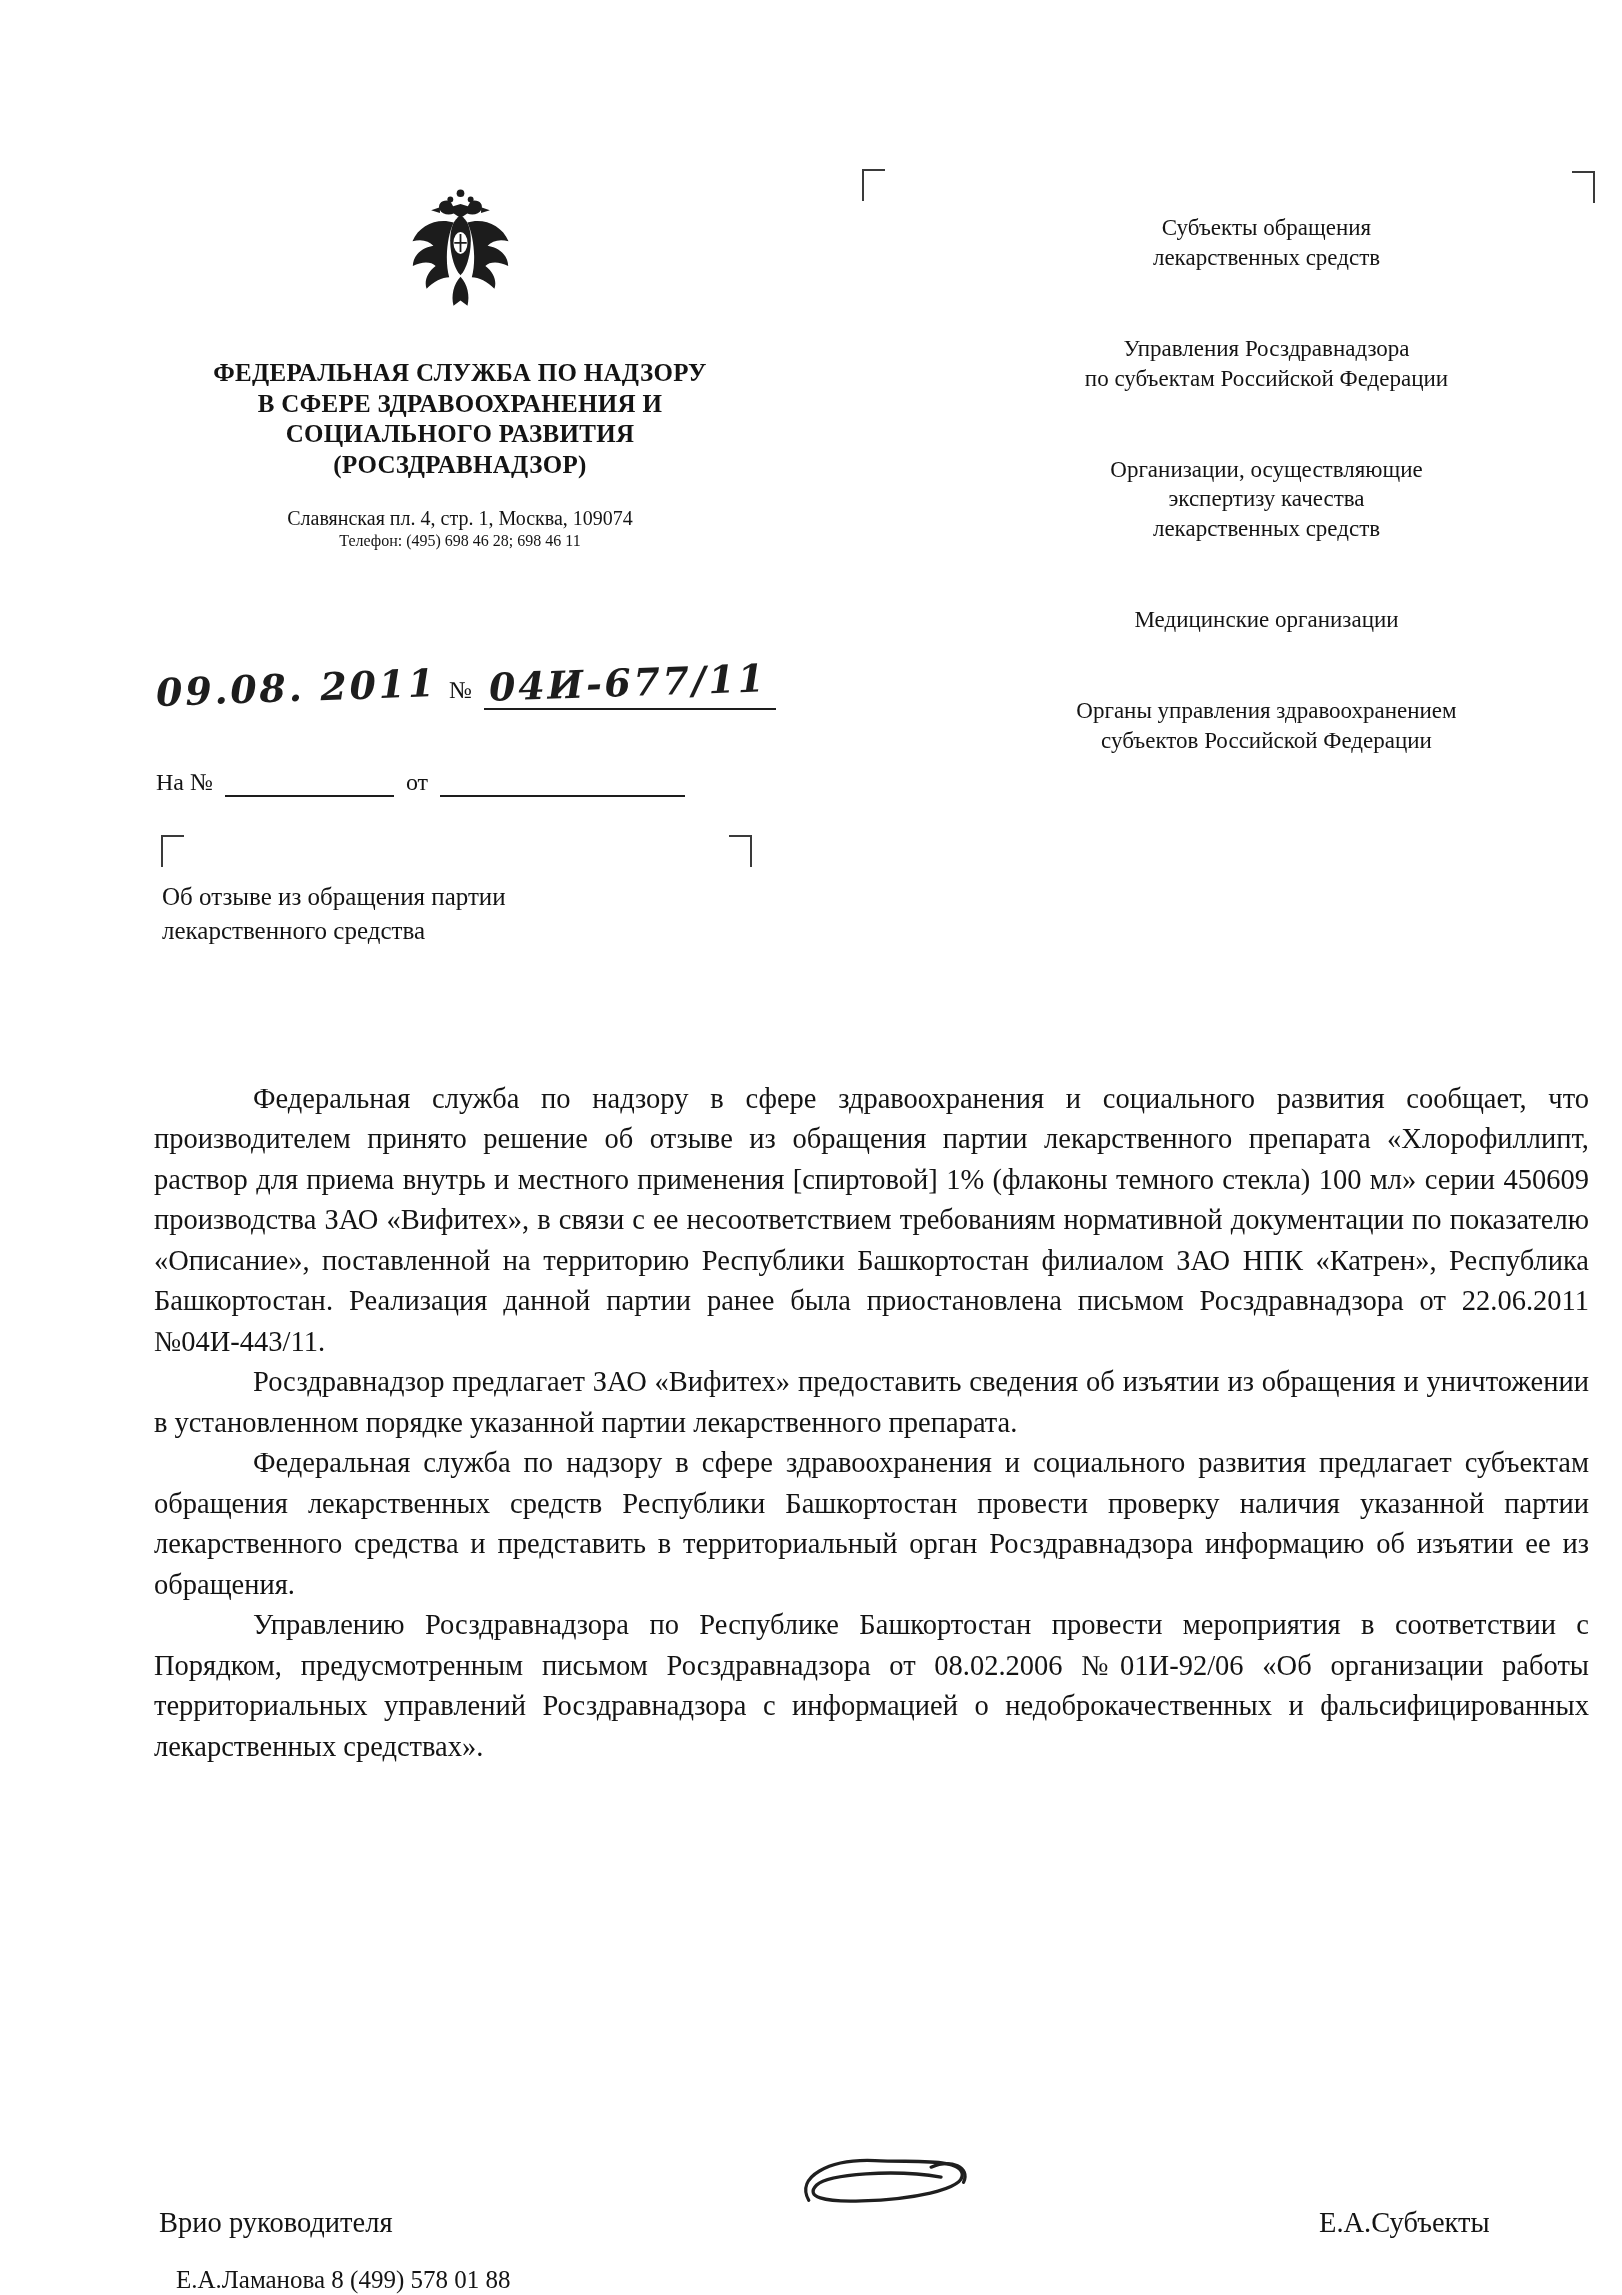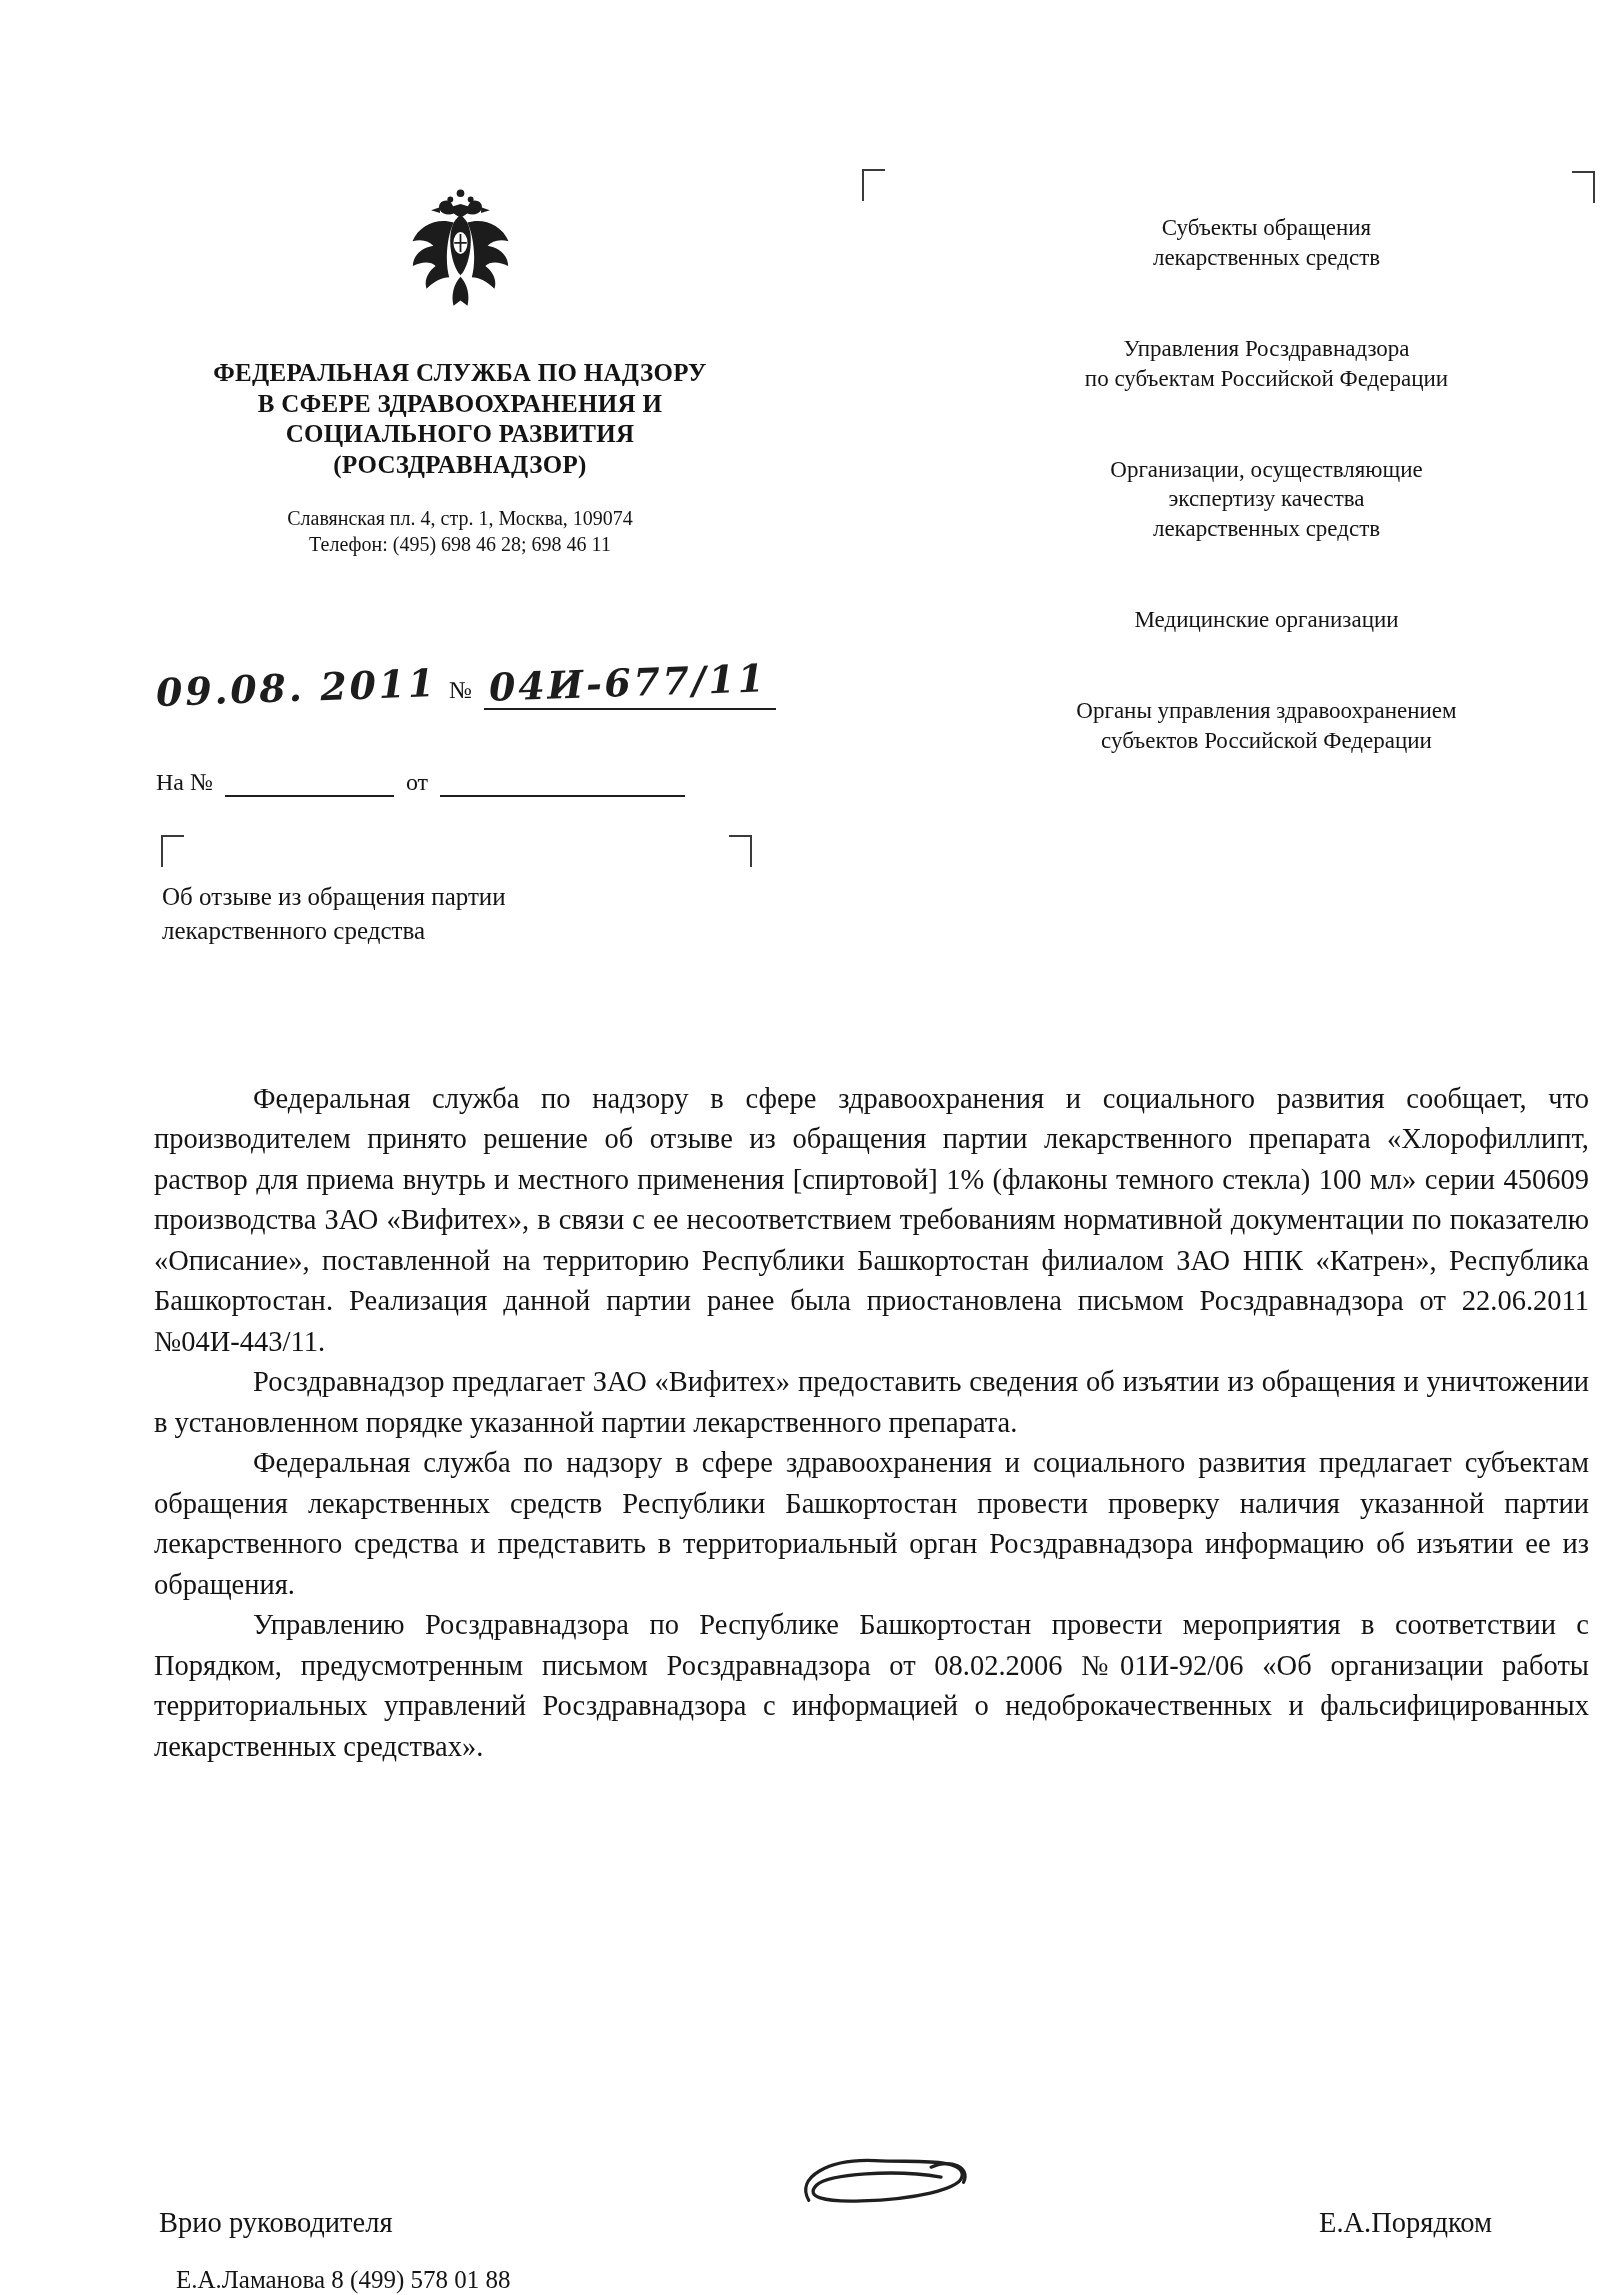--- a/index.html
+++ b/index.html
@@ -26,21 +26,21 @@
   .ministry {
     margin-top:16px;
     font-size:18.6px; font-weight:bold; line-height:1.28;
   }
   .agency {
     margin-top:29px;
     font-size:25px; font-weight:bold; line-height:1.22;
     letter-spacing:0.3px;
   }
   .addr { margin-top:25px; font-size:20px; line-height:1.3; }
-  .phone { font-size:20px; line-height:1.3; }
+  .phone { font-size:16px; line-height:1.3; }
 
   
   .ref-row {
     position:absolute;
     left:156px; top:660px;
     width:663px;
     display:flex; align-items:flex-end; gap:12px;
   }
   .hand {
     font-family:"DejaVu Serif", serif;
@@ -190,18 +190,18 @@
     <p>Управлению Росздравнадзора по Республике Башкортостан провести мероприятия в соответствии с Порядком, предусмотренным письмом Росздравнадзора от 08.02.2006 №01И-92/06 «Об организации работы территориальных управлений Росздравнадзора с информацией о недоброкачественных и фальсифицированных лекарственных средствах».</p>
   </div>
 
   <div class="signoff-position">Врио руководителя</div>
   <div class="signature">
     <svg width="199" height="86" viewBox="0 0 300 130" xmlns="http://www.w3.org/2000/svg">
       <path d="M40 85 C20 50 70 22 140 25 C210 28 268 22 272 45 C276 70 190 84 120 86 C62 88 34 80 52 62 C70 45 170 38 240 50" fill="none" stroke="#1f1f1f" stroke-width="5" stroke-linecap="round"></path>
       <path d="M225 35 C255 22 285 35 274 58" fill="none" stroke="#1f1f1f" stroke-width="5" stroke-linecap="round"></path>
     </svg>
   </div>
-  <div class="signoff-name">Е.А.Порядком</div>
+  <div class="signoff-name">Е.А.Субъекты</div>
 
   <div class="executor">Е.А.Ламанова 8 (499) 578 01 88</div>
 
 </div>
 
 
 </body></html>

